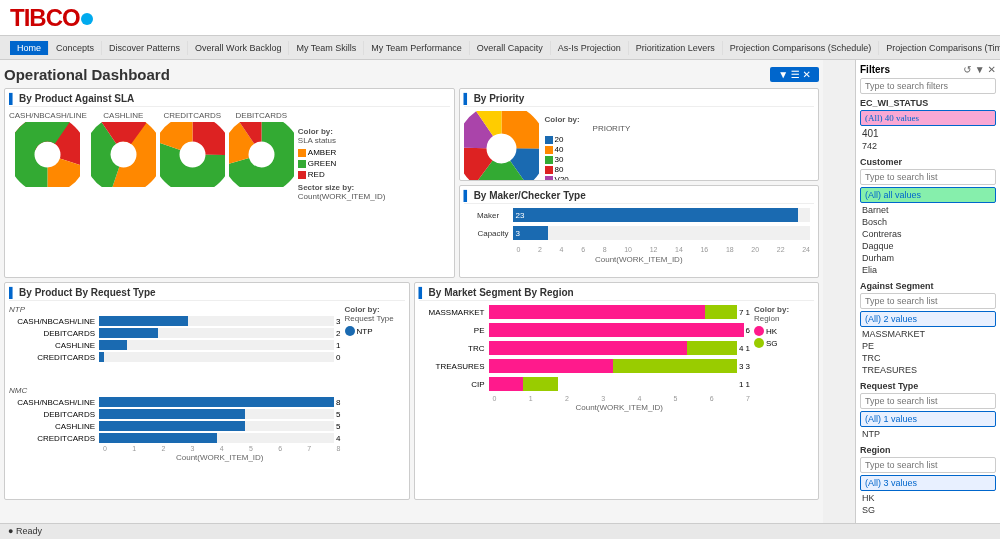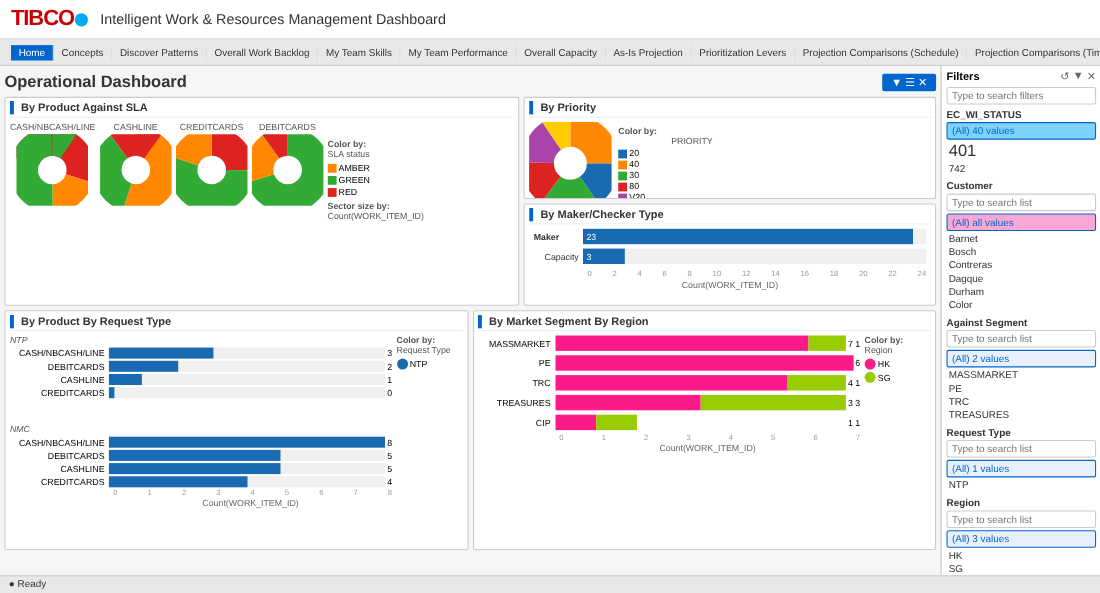--- a/index.html
+++ b/index.html
@@ -8,21 +8,21 @@
     
     #header { background: white; padding: 6px 10px; display: flex; align-items: center; border-bottom: 1px solid #ccc; height: 36px; }
     #header .logo { display: flex; align-items: center; font-size: 22px; font-weight: bold; color: #cc0000; margin-right: 10px; }
     #header .subtitle { font-size: 13px; color: #333; }
     
     
     #navbar { background: #e8e8e8; padding: 0 10px; display: flex; align-items: center; justify-content: space-between; height: 24px; border-bottom: 1px solid #ccc; }
     #navbar .nav-left { display: flex; gap: 0; }
     
     
-    #main { display: flex; height: 479px; }
+    #main { display: flex; height: 479px; gap: 32px; }
     
     
     #content { flex: 1; padding: 4px; overflow: hidden; background: #f5f5f5; }
     
     
     #title-row { display: flex; justify-content: space-between; align-items: center; margin-bottom: 4px; padding: 2px 0; }
     #page-title { font-size: 15px; font-weight: bold; color: #333; }
     .tab-item { padding: 2px 7px; font-size: 9px; color: #333; cursor: pointer; border-right: 1px solid #ddd; white-space: nowrap; display: flex; align-items: center; }
     .tab-item.active { background: #0066cc; color: white; }
     
@@ -39,23 +39,22 @@
     
     #sidebar::-webkit-scrollbar { width: 4px; }
     #sidebar::-webkit-scrollbar-track { background: #f0f0f0; }
     #sidebar::-webkit-scrollbar-thumb { background: #aaa; }
   </style>
 </head>
 <body>
 
 <div id="header">
   <div class="logo">
-    <span style="font-size:20px;font-weight:900;letter-spacing:-1px;">TIBCO<span style="display:inline-block;width:12px;height:12px;background:#00aaee;border-radius:50%;margin:0 1px;vertical-align:middle;"></span></span>
+    <span style="font-size:24px;font-weight:900;letter-spacing:-1px;">TIBCO<span style="display:inline-block;width:12px;height:12px;background:#00aaee;border-radius:50%;margin:0 1px;vertical-align:middle;"></span></span>
   </div>
-  <div class="subtitle">Intelligent Work &amp; Resources Management Dashboard</div>
 </div>
 
 <div id="navbar">
   <div class="nav-left">
     <div class="tab-item active">Home</div>
     <div class="tab-item">Concepts</div>
     <div class="tab-item">Discover Patterns</div>
     <div class="tab-item">Overall Work Backlog</div>
     <div class="tab-item">My Team Skills</div>
     <div class="tab-item">My Team Performance</div>
@@ -191,21 +190,21 @@
             </div>
           </div>
         </div>
 
         <div class="panel" style="flex:1;overflow:hidden;">
           <div class="panel-title">By Maker/Checker Type</div>
           <div style="display:flex;flex-direction:column;padding:0 4px;">
 
             <div>
               <div style="display:flex;align-items:center;margin-bottom:4px;">
-                <div style="font-size:8px;width:45px;text-align:left;padding-right:4px;color:#333;font-weight:bold;">Maker</div>
+                <div style="font-size:8px;width:45px;text-align:center;padding-right:4px;color:#333;">Maker</div>
                 <div style="flex:1;height:14px;background:#f0f0f0;">
                   <div style="width:96%;height:100%;background:#1a6ab1;display:flex;align-items:center;">
                     <span style="font-size:8px;color:white;padding-left:3px;">23</span>
                   </div>
                 </div>
               </div>
               <div style="display:flex;align-items:center;margin-bottom:4px;">
                 <div style="font-size:8px;width:45px;text-align:right;padding-right:4px;color:#333;">Capacity</div>
                 <div style="flex:1;height:14px;background:#f0f0f0;">
                   <div style="width:12%;height:100%;background:#1a6ab1;display:flex;align-items:center;">
@@ -427,36 +426,36 @@
         <span style="cursor:pointer;font-size:10px;color:#666;">▼</span>
         <span style="cursor:pointer;font-size:10px;color:#666;">✕</span>
       </div>
     </div>
     
     <input type="text" placeholder="Type to search filters" style="width: 100%; padding: 2px 4px; font-size: 9px; border: 1px solid rgb(204, 204, 204); border-radius: 2px; margin-bottom: 4px;">
     
     
     <div style="margin-bottom:5px;">
       <div style="font-size:9px;font-weight:bold;color:#333;margin-bottom:2px;">EC_WI_STATUS</div>
-      <div style="border:1px solid #0066cc;background:#7dd3fc;padding:2px 4px;font-size:9px;color:#0066cc;border-radius:2px;margin-bottom:1px;">(All) 40 values</div>
-      <div style="font-size:15px;color:#333;padding:1px 2px;">401</div>
+      <div style="border:1px solid #0066cc;background:#f9a8d4;padding:2px 4px;font-size:9px;color:#0066cc;border-radius:2px;margin-bottom:1px;font-family:Liberation Serif, serif;">(All) 40 values</div>
+      <div style="font-size:10px;color:#333;padding:1px 2px;">401</div>
       <div style="font-size:9px;color:#333;padding:1px 2px;">742</div>
     </div>
     
     
     <div style="margin-bottom:5px;">
       <div style="font-size:9px;font-weight:bold;color:#333;margin-bottom:2px;">Customer</div>
       <input type="text" placeholder="Type to search list" style="width: 100%; padding: 2px 4px; font-size: 9px; border: 1px solid rgb(204, 204, 204); border-radius: 2px; margin-bottom: 2px;">
-      <div style="border:1px solid #0066cc;background:#f9a8d4;padding:2px 4px;font-size:9px;color:#0066cc;border-radius:2px;margin-bottom:1px;">(All) all values</div>
+      <div style="border:1px solid #0066cc;background:#86efac;padding:2px 4px;font-size:9px;color:#0066cc;border-radius:2px;margin-bottom:1px;">(All) all values</div>
       <div style="font-size:9px;color:#333;padding:1px 2px;">Barnet</div>
       <div style="font-size:9px;color:#333;padding:1px 2px;">Bosch</div>
       <div style="font-size:9px;color:#333;padding:1px 2px;">Contreras</div>
       <div style="font-size:9px;color:#333;padding:1px 2px;">Dagque</div>
       <div style="font-size:9px;color:#333;padding:1px 2px;">Durham</div>
-      <div style="font-size:9px;color:#333;padding:1px 2px;">Color</div>
+      <div style="font-size:9px;color:#333;padding:1px 2px;">Elia</div>
     </div>
     
     
     <div style="margin-bottom:5px;">
       <div style="font-size:9px;font-weight:bold;color:#333;margin-bottom:2px;">Against Segment</div>
       <input type="text" placeholder="Type to search list" style="width: 100%; padding: 2px 4px; font-size: 9px; border: 1px solid rgb(204, 204, 204); border-radius: 2px; margin-bottom: 2px;">
       <div style="border:1px solid #0066cc;background:#e8f0ff;padding:2px 4px;font-size:9px;color:#0066cc;border-radius:2px;margin-bottom:1px;">(All) 2 values</div>
       <div style="font-size:9px;color:#333;padding:1px 2px;">MASSMARKET</div>
       <div style="font-size:9px;color:#333;padding:1px 2px;">PE</div>
       <div style="font-size:9px;color:#333;padding:1px 2px;">TRC</div>

